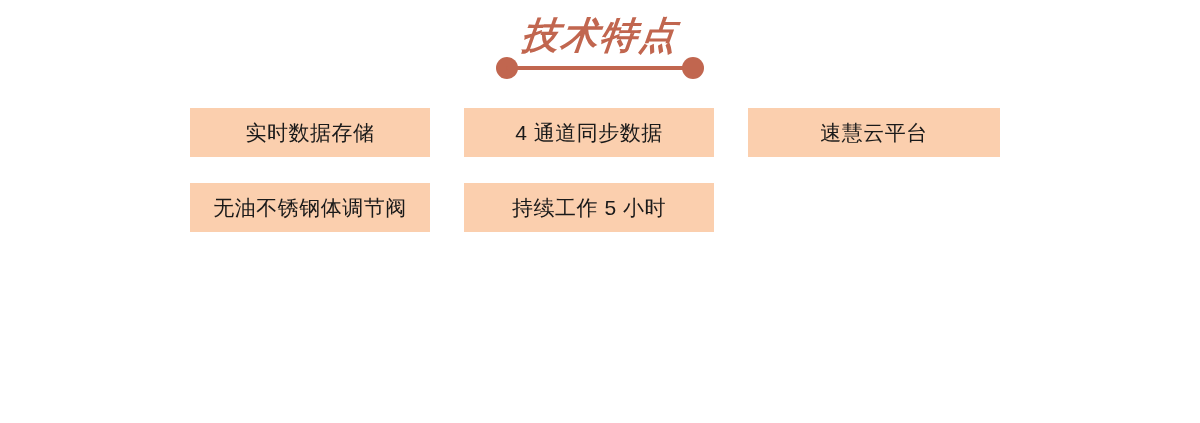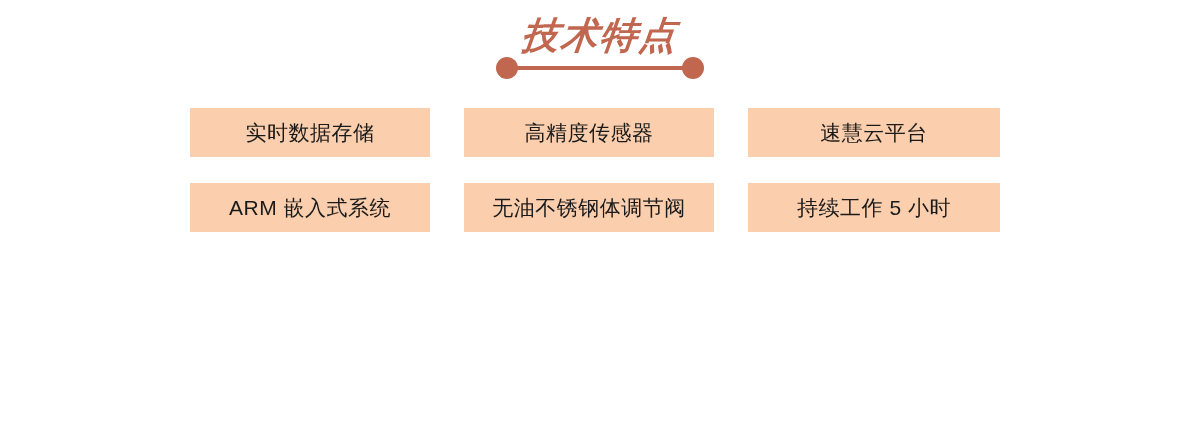--- a/index.html
+++ b/index.html
@@ -117,30 +117,27 @@
       <span class="rule-dot right"></span>
     </div>
   </div>
 
   <div class="features">
 
     <div class="feature-box">
       <span class="feature-label">实时数据存储</span>
     </div>
     <div class="feature-box">
-      <span class="feature-label">高精度传感器</span>
+      <span class="feature-label">4 通道同步数据</span>
     </div>
 
     <div class="feature-box">
       <span class="feature-label">速慧云平台</span>
     </div>
 
-    <div class="feature-box">
-      <span class="feature-label">ARM 嵌入式系统</span>
-    </div>
     <div class="feature-box">
       <span class="feature-label">无油不锈钢体调节阀</span>
     </div>
     <div class="feature-box">
       <span class="feature-label">持续工作 5 小时</span>
     </div>
 
   </div>
 
 </div>

